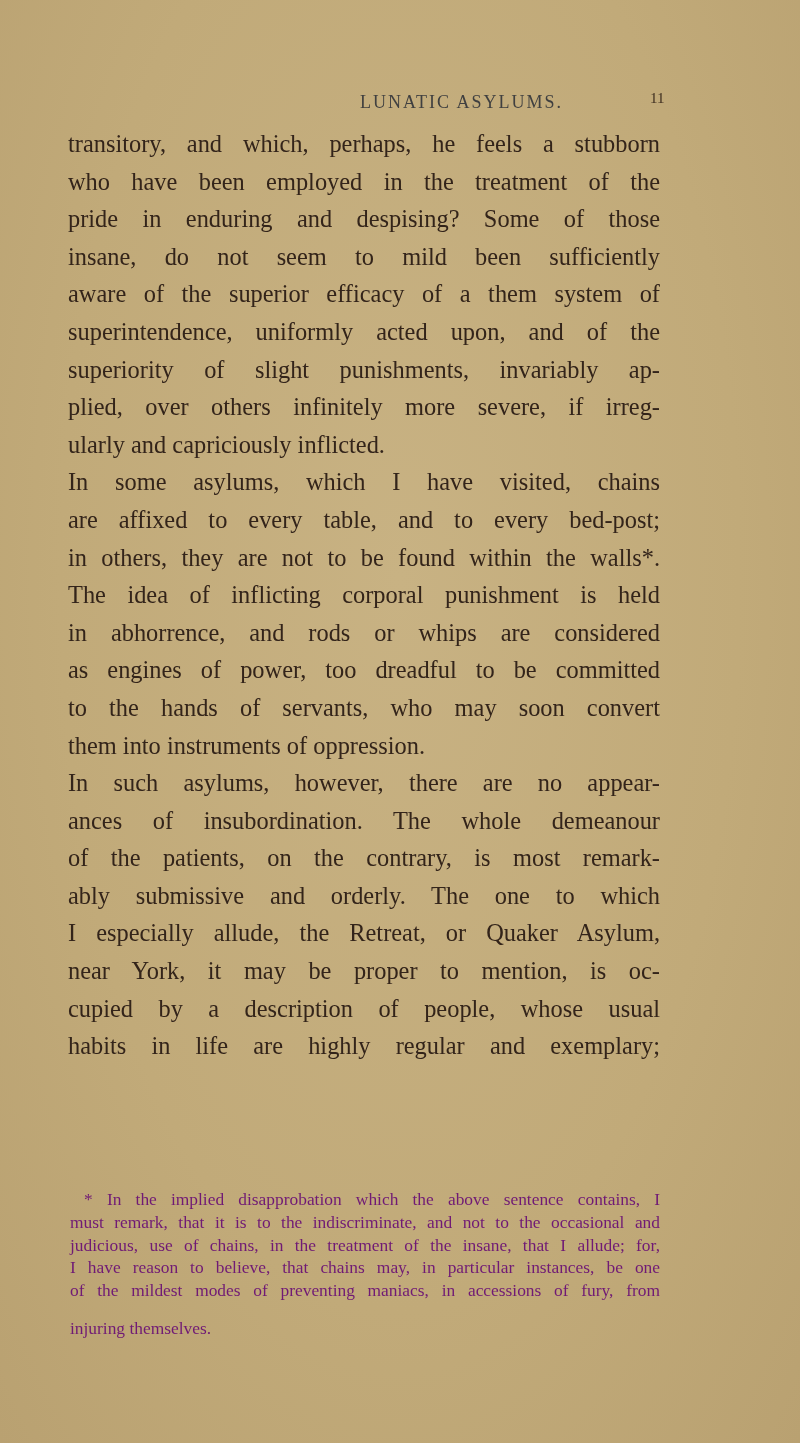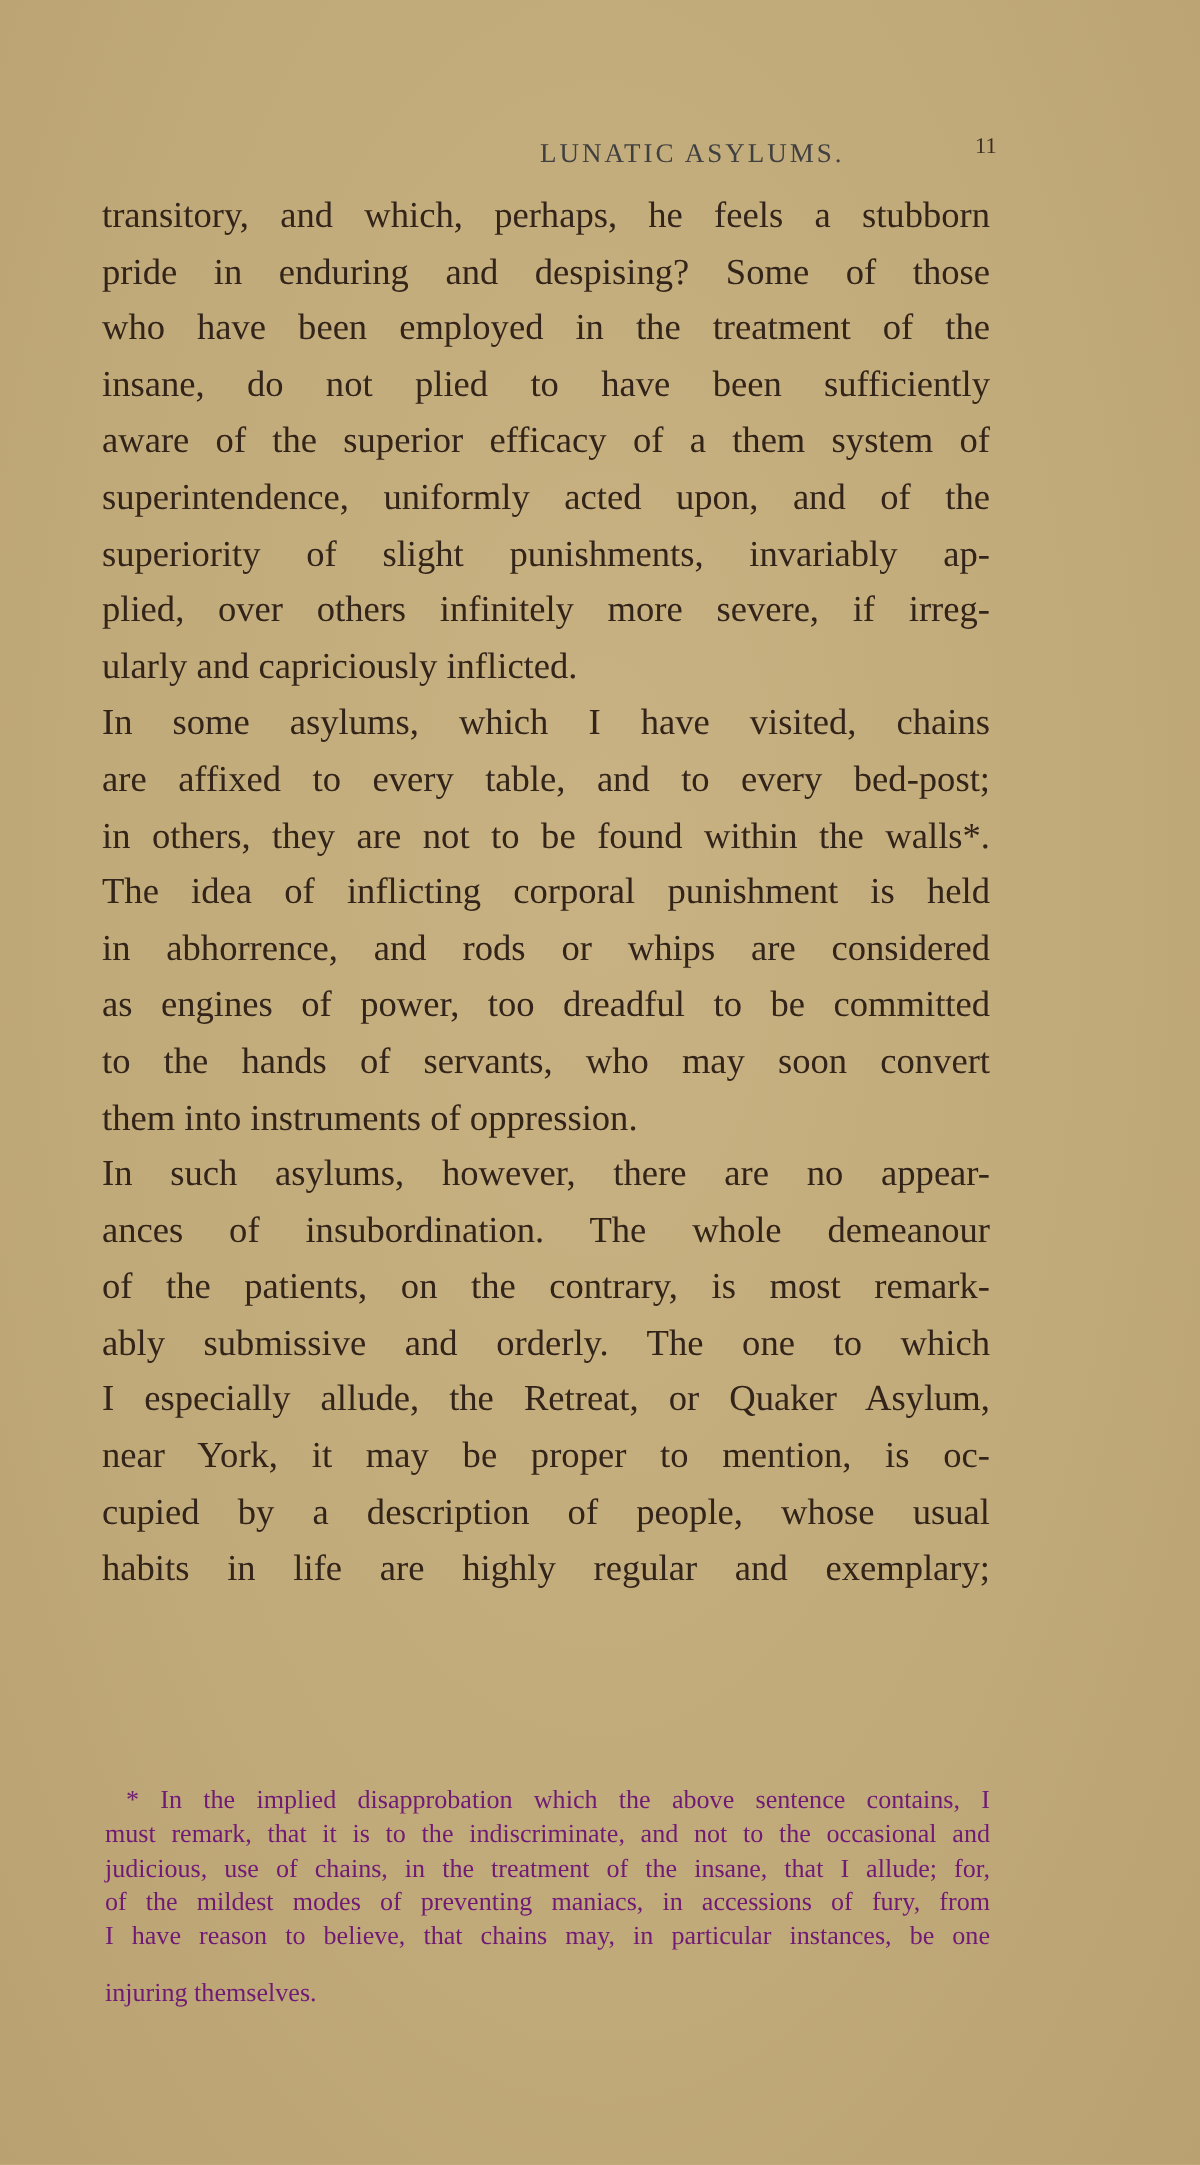--- a/index.html
+++ b/index.html
@@ -38,23 +38,23 @@
 </head>
 <body>
 
 <div class="running-head">
   <span class="running-title">LUNATIC ASYLUMS.</span>
   <span class="page-number">11</span>
 </div>
 
 <div class="body-text">
   <span class="line">transitory, and which, perhaps, he feels a stubborn</span>
+  <span class="line">who have been employed in the treatment of the</span>
   <span class="line">pride in enduring and despising? Some of those</span>
-  <span class="line">who have been employed in the treatment of the</span>
-  <span class="line">insane, do not plied to have been sufficiently</span>
+  <span class="line">insane, do not seem to mild been sufficiently</span>
   <span class="line">aware of the superior efficacy of a them system of</span>
   <span class="line">superintendence, uniformly acted upon, and of the</span>
   <span class="line">superiority of slight punishments, invariably ap-</span>
   <span class="line">plied, over others infinitely more severe, if irreg-</span>
   <span class="line last">ularly and capriciously inflicted.</span>
   <span class="line" style="padding-left:0">In some asylums, which I have visited, chains</span>
   <span class="line">are affixed to every table, and to every bed-post;</span>
   <span class="line">in others, they are not to be found within the walls*.</span>
   <span class="line">The idea of inflicting corporal punishment is held</span>
   <span class="line">in abhorrence, and rods or whips are considered</span>
@@ -68,16 +68,16 @@
   <span class="line">I especially allude, the Retreat, or Quaker Asylum,</span>
   <span class="line">near York, it may be proper to mention, is oc-</span>
   <span class="line">cupied by a description of people, whose usual</span>
   <span class="line">habits in life are highly regular and exemplary;</span>
 </div>
 
 <div class="footnote">
   <span class="fn-line" style="padding-left:14px">* In the implied disapprobation which the above sentence contains, I</span>
   <span class="fn-line">must remark, that it is to the indiscriminate, and not to the occasional and</span>
   <span class="fn-line">judicious, use of chains, in the treatment of the insane, that I allude; for,</span>
+  <span class="fn-line">I have reason to believe, that chains may, in particular instances, be one</span>
   <span class="fn-line">of the mildest modes of preventing maniacs, in accessions of fury, from</span>
-  <span class="fn-line">I have reason to believe, that chains may, in particular instances, be one</span>
   <span class="fn-line last">injuring themselves.</span>
 </div>
 
 </body></html>

